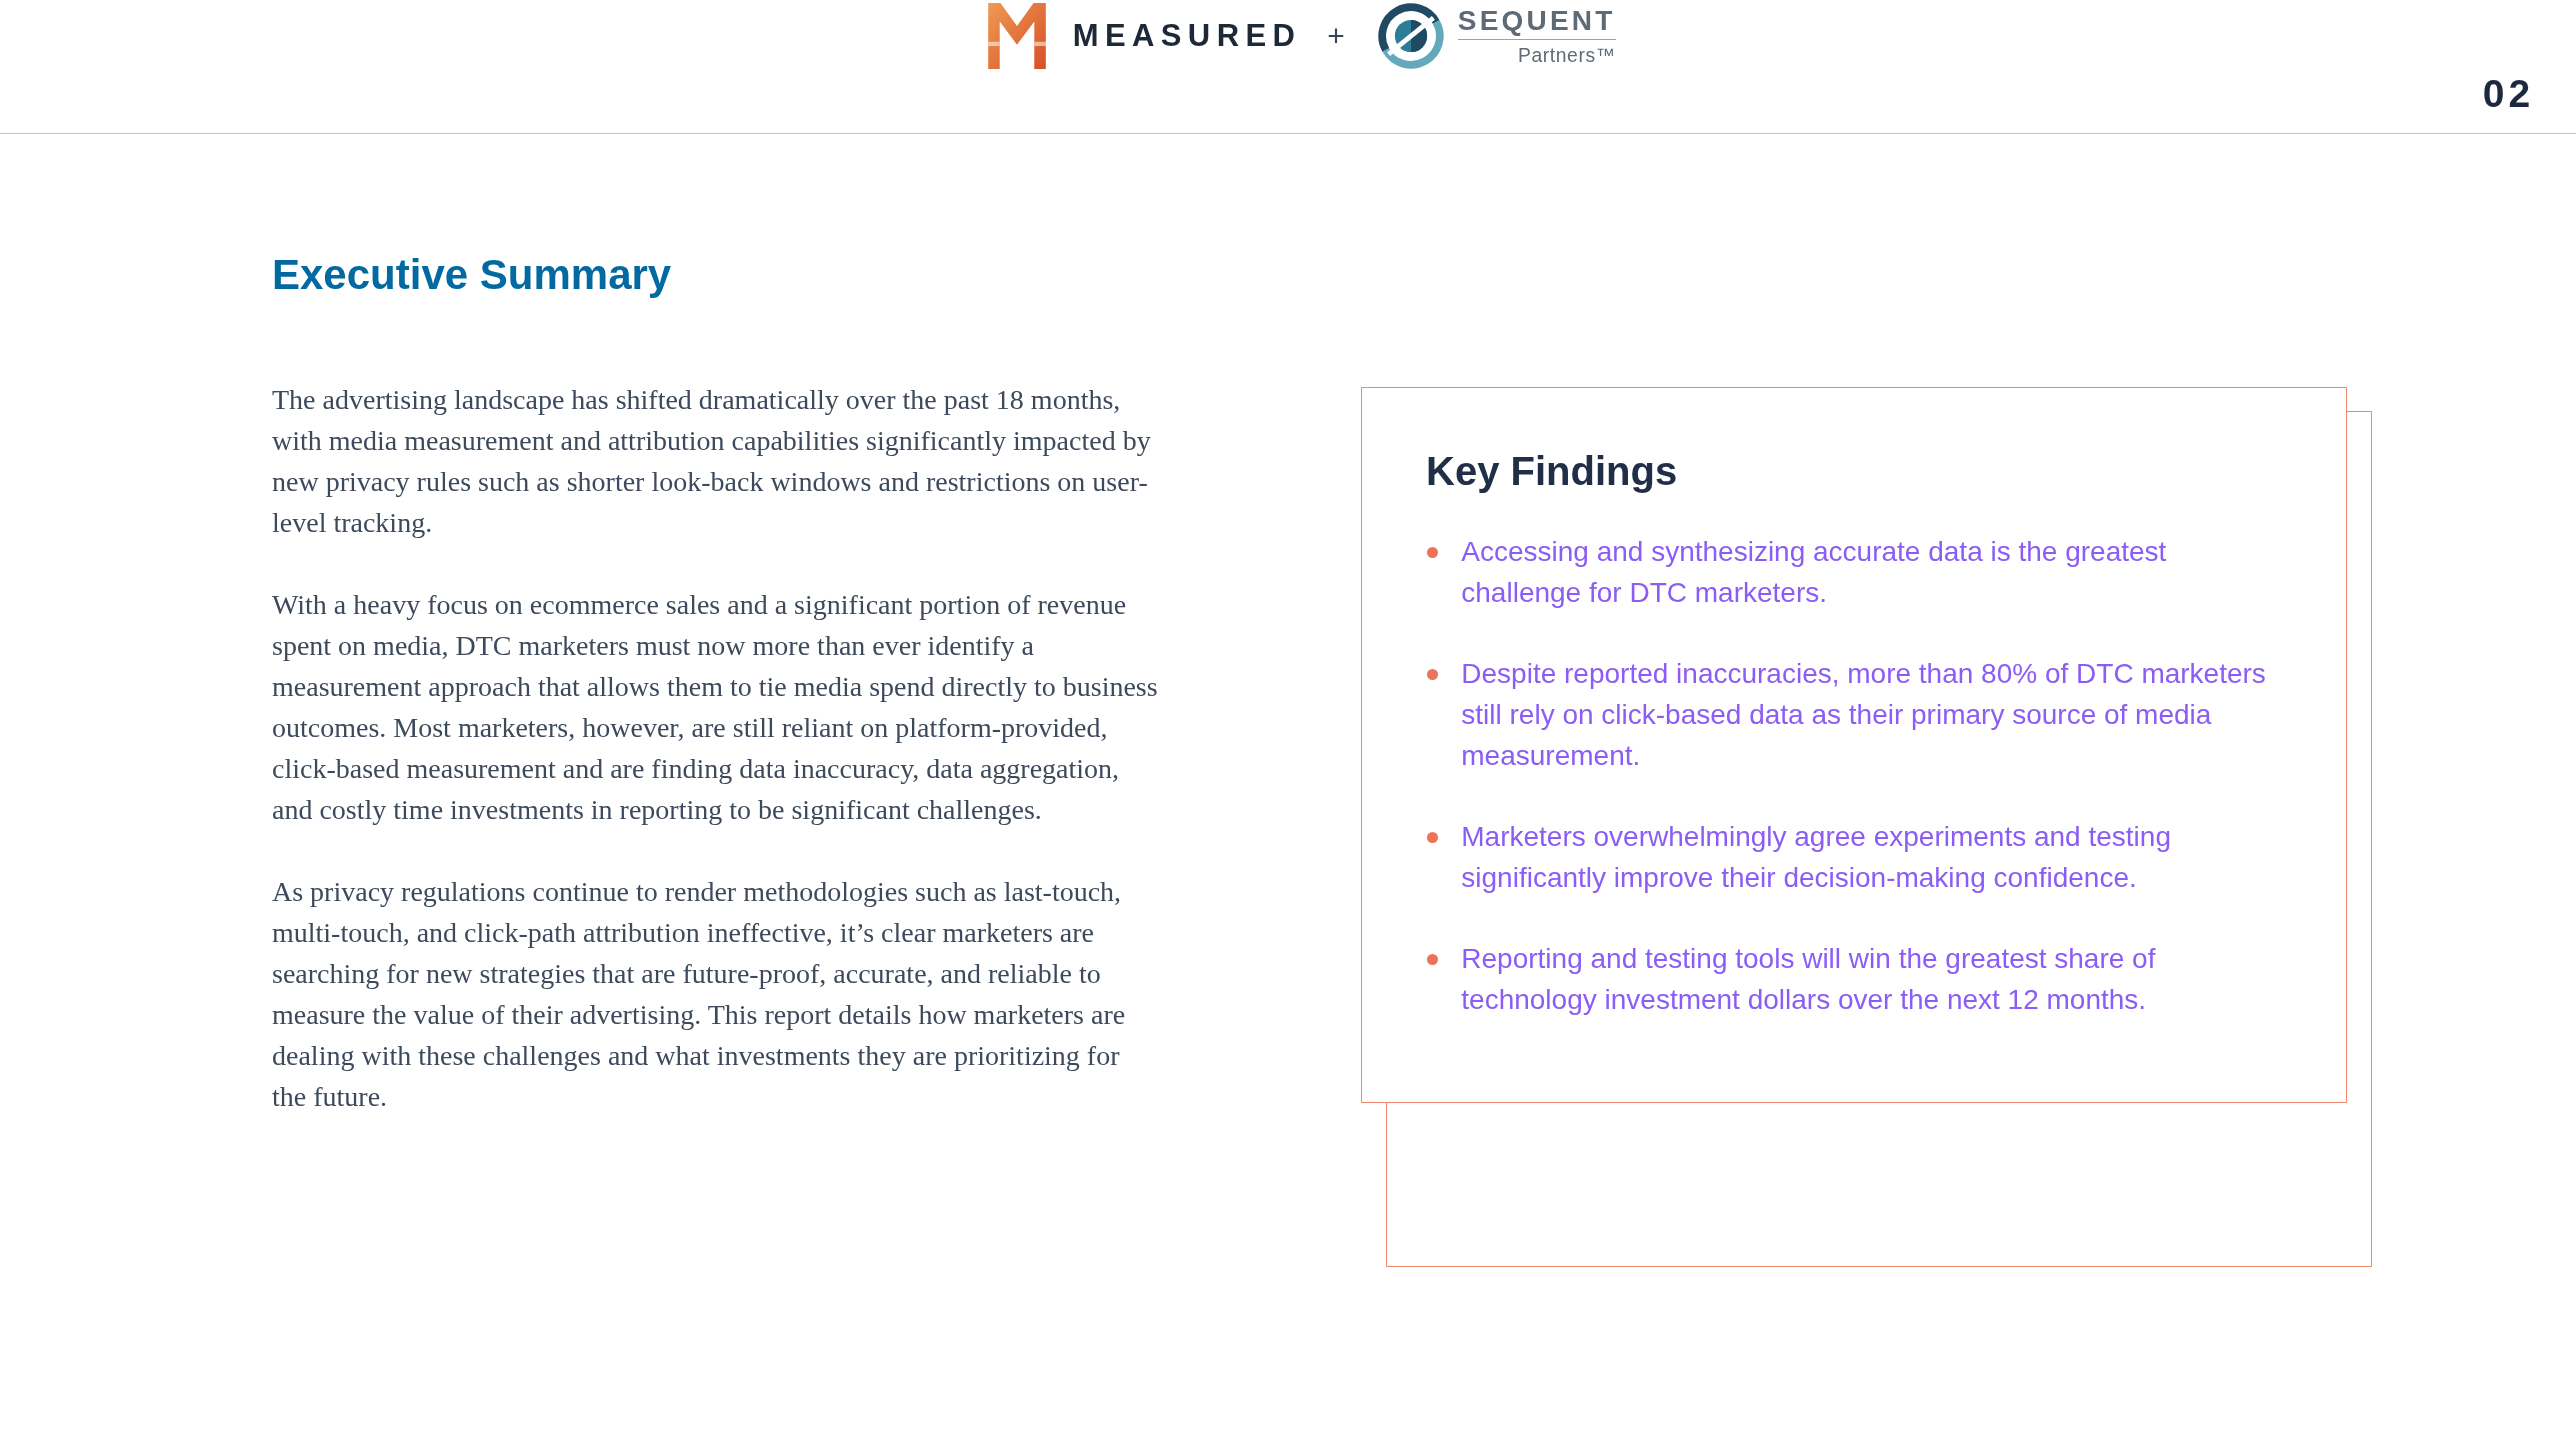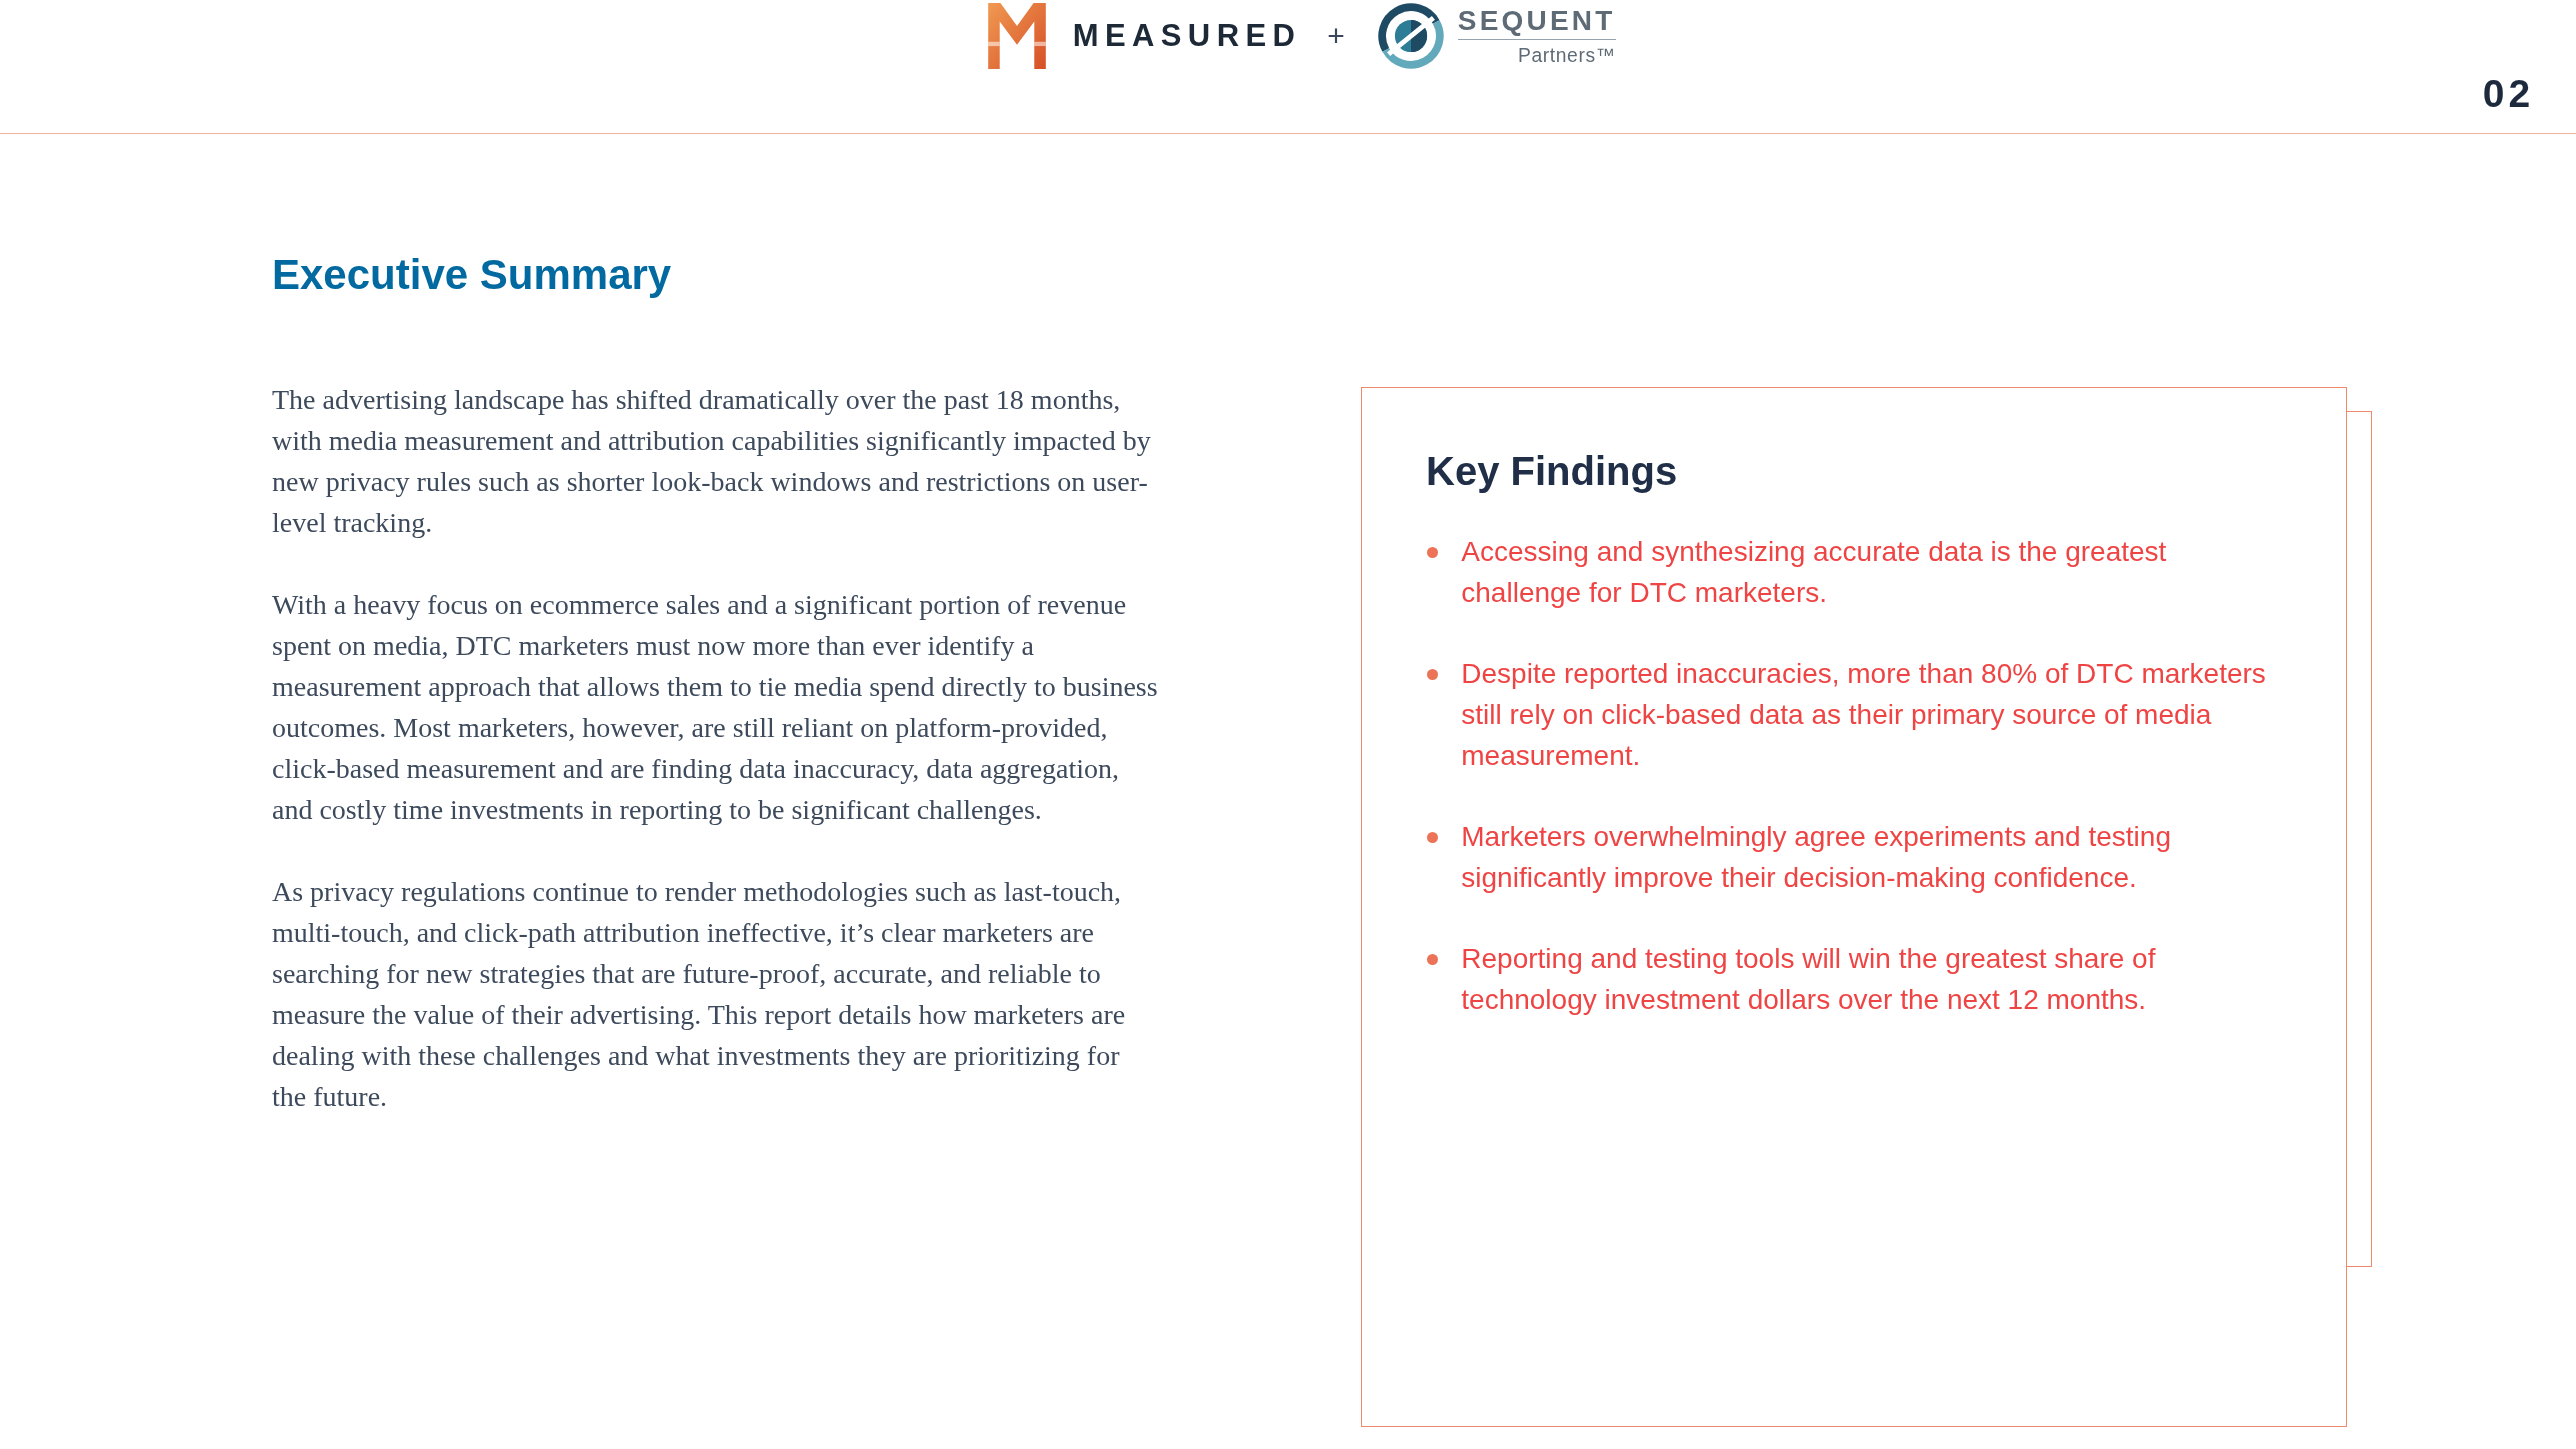--- a/index.html
+++ b/index.html
@@ -95,21 +95,21 @@
     width: 986px;
     height: 856px;
     border: 1.9px solid #EE8A6B;
     background: #ffffff;
   }
   .kf-card {
     position: absolute;
     left: 1361px;
     top: 387px;
     width: 986px;
-    height: 1040px;
+    height: 716px;
     border: 1.9px solid #EE8A6B;
     background: #ffffff;
     padding: 61px 57px 0 64px;
   }
   .kf-title {
     font-size: 40px;
     font-weight: bold;
     color: #202F47;
   }
   .kf-list {
@@ -125,21 +125,21 @@
     flex: 0 0 auto;
     width: 11px;
     height: 11px;
     border-radius: 50%;
     background: #EC7357;
     margin: 15.5px 23px 0 1.3px;
   }
   .kf-text {
     font-size: 28px;
     line-height: 41px;
-    color: #ef4444;
+    color: #8b5cf6;
   }
 </style>
 </head>
 <body>
 
 <div class="page">
 
   <div class="header">
     <div class="brand">
       <span class="m-logo">

